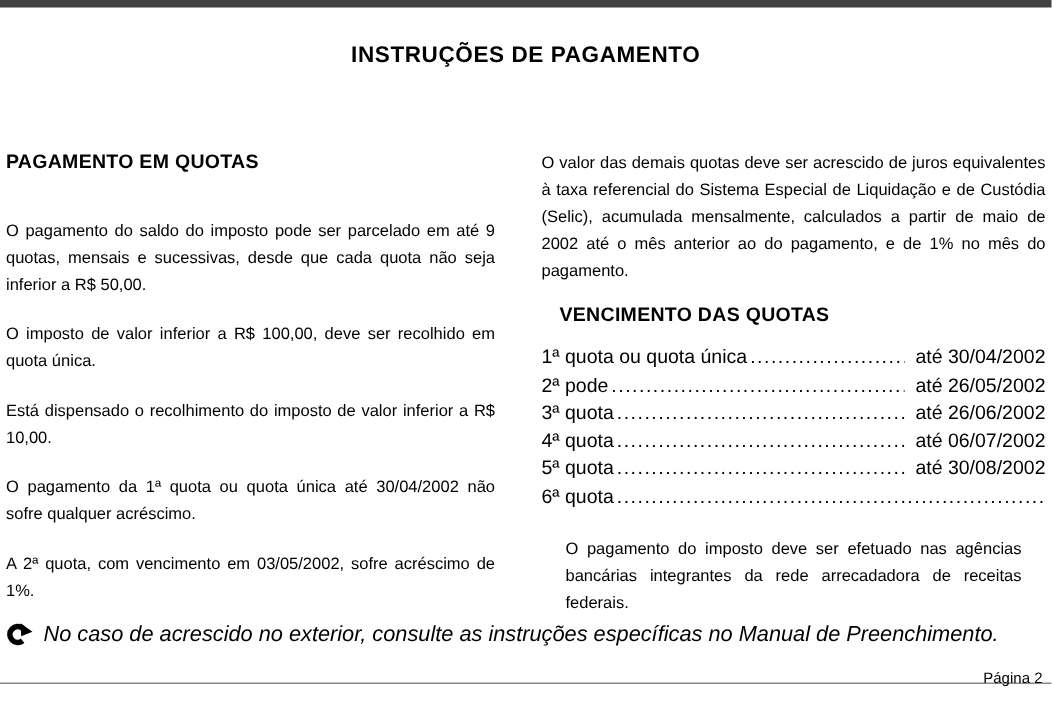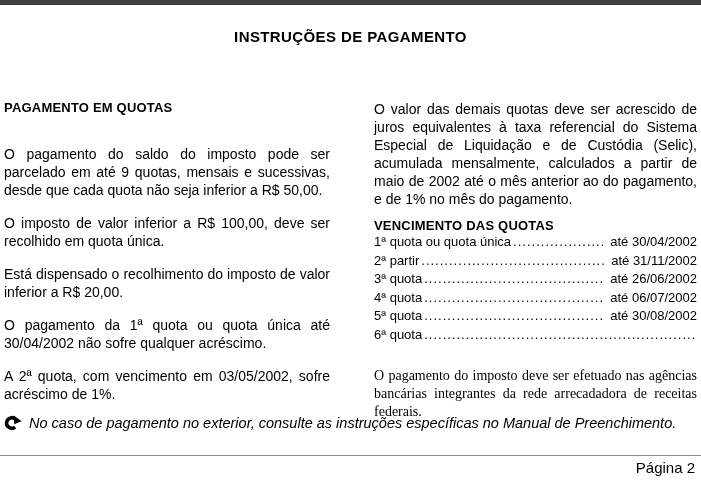--- a/index.html
+++ b/index.html
@@ -11,85 +11,85 @@
   }
   .page { position: relative; width: 701px; height: 480px; background: #fff; }
 
   .top-bar { position: absolute; top: 0; left: 0; width: 701px; height: 5px; background: #414141; }
 
   .title {
     position: absolute; top: 28px; left: 0; width: 100%; margin: 0;
     text-align: center; font-size: 15px; font-weight: bold; letter-spacing: 0.4px;
   }
 
-  .columns { position: absolute; top: 100px; left: 4px; width: 693px; display: flex; gap: 44px; }
+  .columns { position: absolute; top: 100px; left: 4px; width: 693px; display: flex; gap: 31px; }
   .col-left  { width: 326px; flex: none; }
   .col-right { flex: 1; min-width: 0; }
 
   .heading {
     margin: 0 0 30px 0; font-size: 13px; font-weight: bold;
     line-height: 15px; letter-spacing: 0.2px;
   }
-  .para { margin: 0 0 15px 0; font-size: 14px; line-height: 18px; text-align: justify; }
+  .para { margin: 0 0 15px 0; font-size: 11px; line-height: 18px; text-align: justify; }
   .para.top-para { margin-bottom: 10px; }
-  .schedule-heading { margin: 0; }
+  .schedule-heading { margin: 12px; }
 
-  .schedule { margin-bottom: 22px; }
+  .schedule { margin-bottom: 1px; }
   .srow { display: flex; font-size: 13px; line-height: 18.6px; }
   .slabel { white-space: nowrap; flex: none; }
   .sleader { flex: 1; min-width: 0; overflow: hidden; white-space: nowrap; letter-spacing: 1px; margin-left: 2px; }
   .sdue { white-space: nowrap; flex: none; padding-left: 7px; }
-  .para.bottom-para { margin: 0; font-family: Liberation Serif, serif; }
+  .para.bottom-para { margin: 16px; }
 
   .note {
     position: absolute; top: 414px; left: 4px; width: 693px;
     display: flex; align-items: center; gap: 7px;
   }
   .note-icon { flex: none; width: 18px; height: 18px; }
   .note-icon svg { display: block; }
   .note-text { font-style: italic; font-size: 14.5px; white-space: nowrap; }
 
   .footer-line { position: absolute; top: 455px; left: 0; width: 701px; height: 1px; background: #8a8a8a; }
-  .footer-label { position: absolute; top: 447px; right: 6px; font-size: 15px; margin-top: 12px; }
+  .footer-label { position: absolute; top: 447px; right: 6px; font-size: 10px; }
 </style>
 </head>
 <body>
 
 <div class="page">
 
   <div class="top-bar"></div>
 
   <h1 class="title">INSTRUÇÕES DE PAGAMENTO</h1>
 
   <div class="columns">
 
     <div class="col-left">
       <h2 class="heading">PAGAMENTO EM QUOTAS</h2>
       <p class="para">O pagamento do saldo do imposto pode ser parcelado em até 9 quotas, mensais e sucessivas, desde que cada quota não seja inferior a R$ 50,00.</p>
       <p class="para">O imposto de valor inferior a R$ 100,00, deve ser recolhido em quota única.</p>
-      <p class="para">Está dispensado o recolhimento do imposto de valor inferior a R$ 20,00.</p>
+      <p class="para">Está dispensado o recolhimento do imposto de valor inferior a R$ 10,00.</p>
       <p class="para">O pagamento da 1ª quota ou quota única até 30/04/2002 não sofre qualquer acréscimo.</p>
       <p class="para">A 2ª quota, com vencimento em 03/05/2002, sofre acréscimo de 1%.</p>
     </div>
 
     <div class="col-right">
       <p class="para top-para">O valor das demais quotas deve ser acrescido de juros equivalentes à taxa referencial do Sistema Especial de Liquidação e de Custódia (Selic), acumulada mensalmente, calculados a partir de maio de 2002 até o mês anterior ao do pagamento, e de 1% no mês do pagamento.</p>
 
       <h2 class="heading schedule-heading">VENCIMENTO DAS QUOTAS</h2>
 
       <div class="schedule">
         <div class="srow">
           <span class="slabel">1ª quota ou quota única</span>
           <span class="sleader">........................................................................................................................</span>
           <span class="sdue">até 30/04/2002</span>
         </div>
         <div class="srow">
-          <span class="slabel">2ª partir</span>
+          <span class="slabel">2ª pode</span>
           <span class="sleader">........................................................................................................................</span>
-          <span class="sdue">até 31/11/2002</span>
+          <span class="sdue">até 26/05/2002</span>
         </div>
         <div class="srow">
           <span class="slabel">3ª quota</span>
           <span class="sleader">........................................................................................................................</span>
           <span class="sdue">até 26/06/2002</span>
         </div>
         <div class="srow">
           <span class="slabel">4ª quota</span>
           <span class="sleader">........................................................................................................................</span>
           <span class="sdue">até 06/07/2002</span>
@@ -110,19 +110,19 @@
 
   </div>
 
   <div class="note">
     <span class="note-icon">
       <svg viewBox="0 0 24 24" width="18" height="18" aria-hidden="true">
         <path d="M 14.8 6.5 A 7 7 0 1 0 14.8 17.5" fill="none" stroke="#000" stroke-width="5"></path>
         <polygon points="13,2 23.5,9.5 13.5,13.5" fill="#000"></polygon>
       </svg>
     </span>
-    <span class="note-text">No caso de pagamento no exterior, consulte as instruções específicas no Manual de Preenchimento.</span>
+    <span class="note-text">No caso de acrescido no exterior, consulte as instruções específicas no Manual de Preenchimento.</span>
   </div>
 
   <div class="footer-line"></div>
   <div class="footer-label">Página 2</div>
 
 </div>
 
 </body></html>

